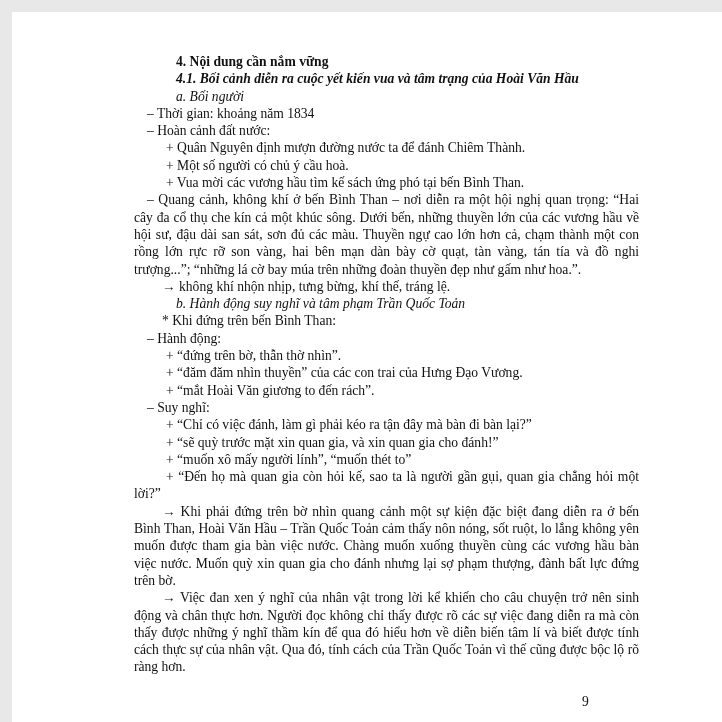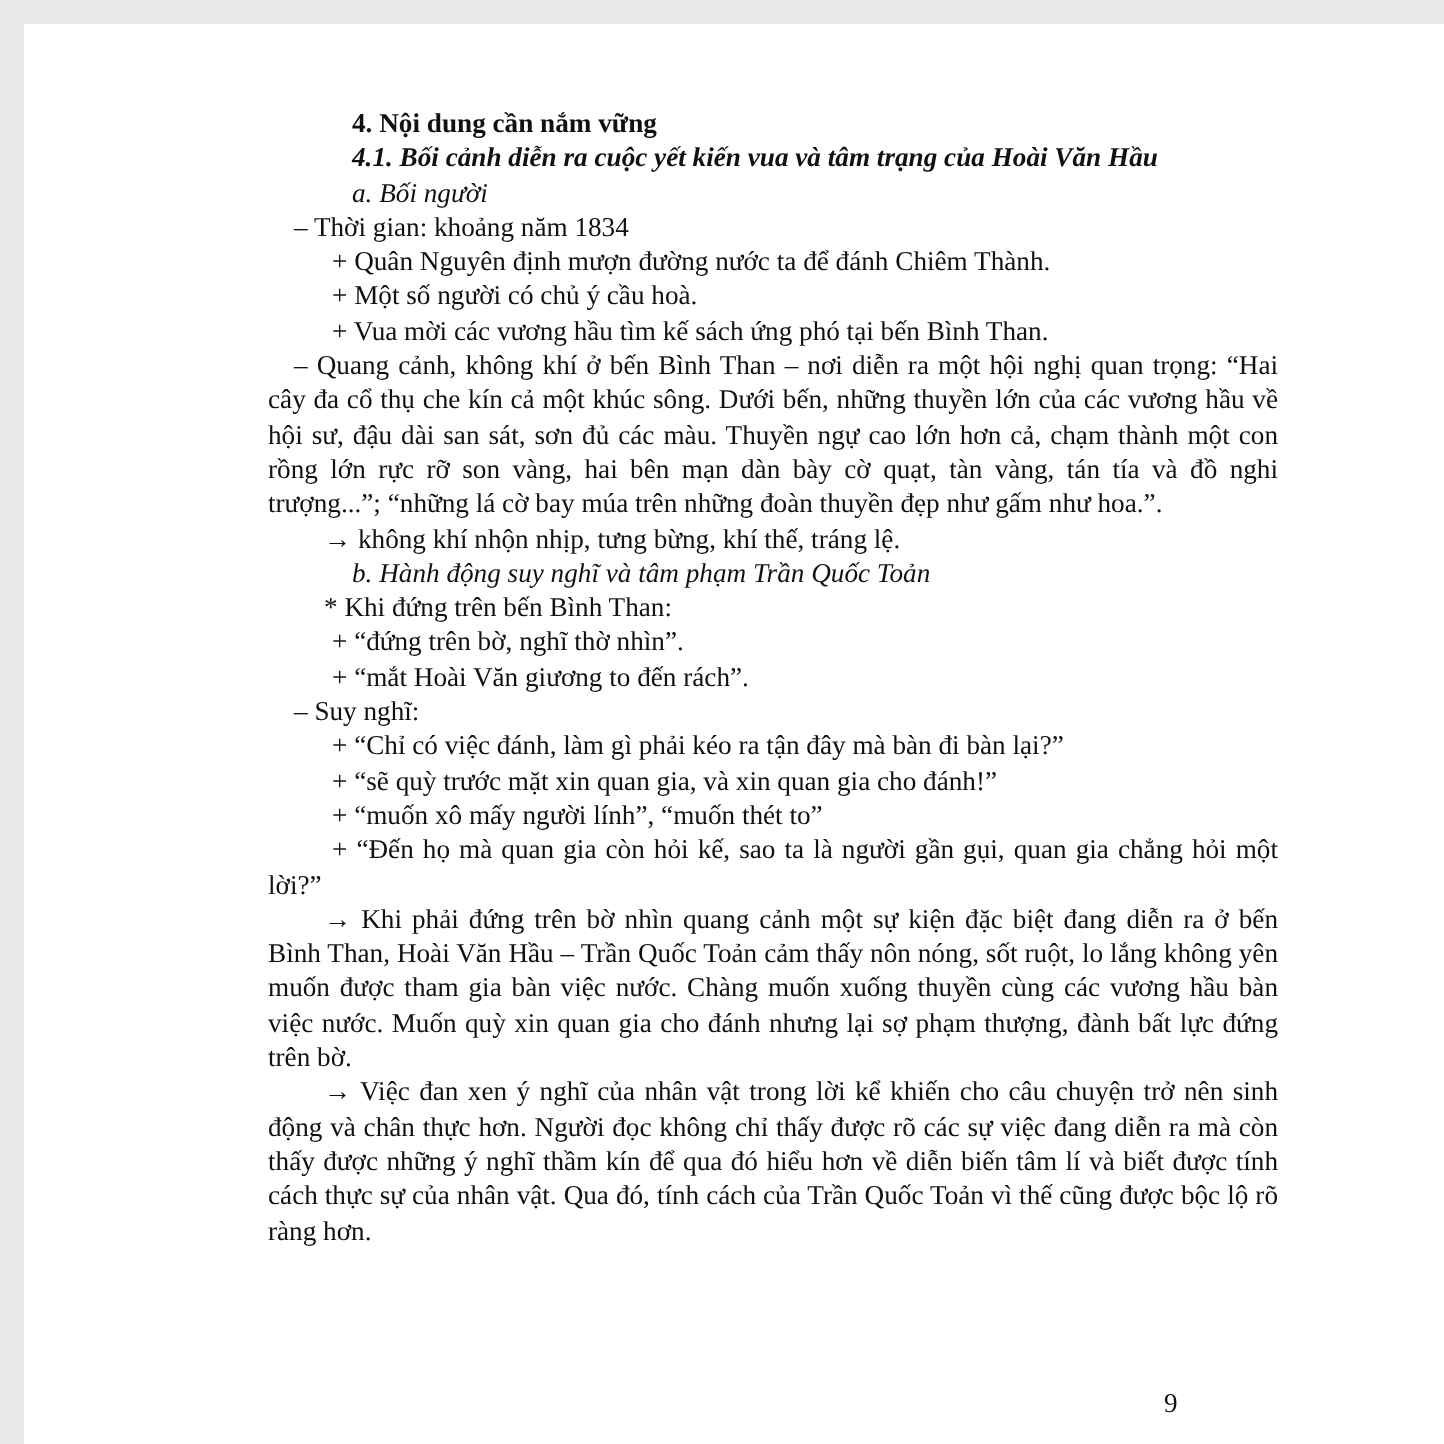--- a/index.html
+++ b/index.html
@@ -44,28 +44,31 @@
 </style>
 </head>
 <body>
 
 <div class="page">
   <div class="content" id="content">
       <p class="block indent-heading style-bold">4. Nội dung cần nắm vững</p>
       <p class="block indent-heading style-bold-italic">4.1. Bối cảnh diễn ra cuộc yết kiến vua và tâm trạng của Hoài Văn Hầu</p>
       <p class="block indent-heading style-italic">a. Bối người</p>
       <p class="block indent-dash style-normal">– Thời gian: khoảng năm 1834</p>
+      <p class="block indent-dash style-normal">– Hoàn cảnh đất nước:</p>
       <p class="block indent-plus style-normal">+ Quân Nguyên định mượn đường nước ta để đánh Chiêm Thành.</p>
       <p class="block indent-plus style-normal">+ Một số người có chủ ý cầu hoà.</p>
       <p class="block indent-plus style-normal">+ Vua mời các vương hầu tìm kế sách ứng phó tại bến Bình Than.</p>
       <p class="block indent-dash style-normal">– Quang cảnh, không khí ở bến Bình Than – nơi diễn ra một hội nghị quan trọng: “Hai cây đa cổ thụ che kín cả một khúc sông. Dưới bến, những thuyền lớn của các vương hầu về hội sư, đậu dài san sát, sơn đủ các màu. Thuyền ngự cao lớn hơn cả, chạm thành một con rồng lớn rực rỡ son vàng, hai bên mạn dàn bày cờ quạt, tàn vàng, tán tía và đồ nghi trượng...”; “những lá cờ bay múa trên những đoàn thuyền đẹp như gấm như hoa.”.</p>
       <p class="block indent-arrow style-normal">→ không khí nhộn nhịp, tưng bừng, khí thế, tráng lệ.</p>
       <p class="block indent-heading style-italic">b. Hành động suy nghĩ và tâm phạm Trần Quốc Toản</p>
       <p class="block indent-arrow style-normal">* Khi đứng trên bến Bình Than:</p>
-      <p class="block indent-plus style-normal">+ “đứng trên bờ, nghĩ thờ nhìn”.</p>
+      <p class="block indent-dash style-normal">– Hành động:</p>
+      <p class="block indent-plus style-normal">+ “đứng trên bờ, thẫn thờ nhìn”.</p>
+      <p class="block indent-plus style-normal">+ “đăm đăm nhìn thuyền” của các con trai của Hưng Đạo Vương.</p>
       <p class="block indent-plus style-normal">+ “mắt Hoài Văn giương to đến rách”.</p>
       <p class="block indent-dash style-normal">– Suy nghĩ:</p>
       <p class="block indent-plus style-normal">+ “Chỉ có việc đánh, làm gì phải kéo ra tận đây mà bàn đi bàn lại?”</p>
       <p class="block indent-plus style-normal">+ “sẽ quỳ trước mặt xin quan gia, và xin quan gia cho đánh!”</p>
       <p class="block indent-plus style-normal">+ “muốn xô mấy người lính”, “muốn thét to”</p>
       <p class="block indent-plus style-normal">+ “Đến họ mà quan gia còn hỏi kế, sao ta là người gần gụi, quan gia chẳng hỏi một lời?”</p>
       <p class="block indent-arrow style-normal">→ Khi phải đứng trên bờ nhìn quang cảnh một sự kiện đặc biệt đang diễn ra ở bến Bình Than, Hoài Văn Hầu – Trần Quốc Toản cảm thấy nôn nóng, sốt ruột, lo lắng không yên muốn được tham gia bàn việc nước. Chàng muốn xuống thuyền cùng các vương hầu bàn việc nước. Muốn quỳ xin quan gia cho đánh nhưng lại sợ phạm thượng, đành bất lực đứng trên bờ.</p>
       <p class="block indent-arrow style-normal">→ Việc đan xen ý nghĩ của nhân vật trong lời kể khiến cho câu chuyện trở nên sinh động và chân thực hơn. Người đọc không chỉ thấy được rõ các sự việc đang diễn ra mà còn thấy được những ý nghĩ thầm kín để qua đó hiểu hơn về diễn biến tâm lí và biết được tính cách thực sự của nhân vật. Qua đó, tính cách của Trần Quốc Toản vì thế cũng được bộc lộ rõ ràng hơn.</p>
     </div>
   <div class="page-number">9</div>

